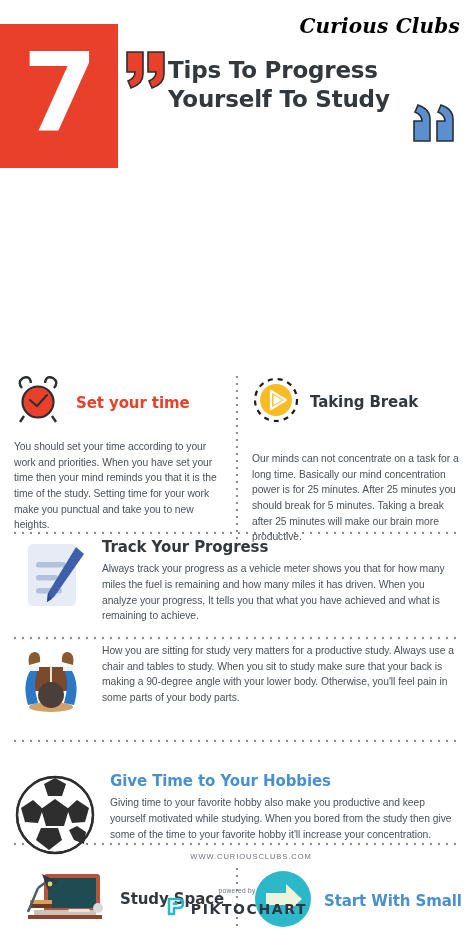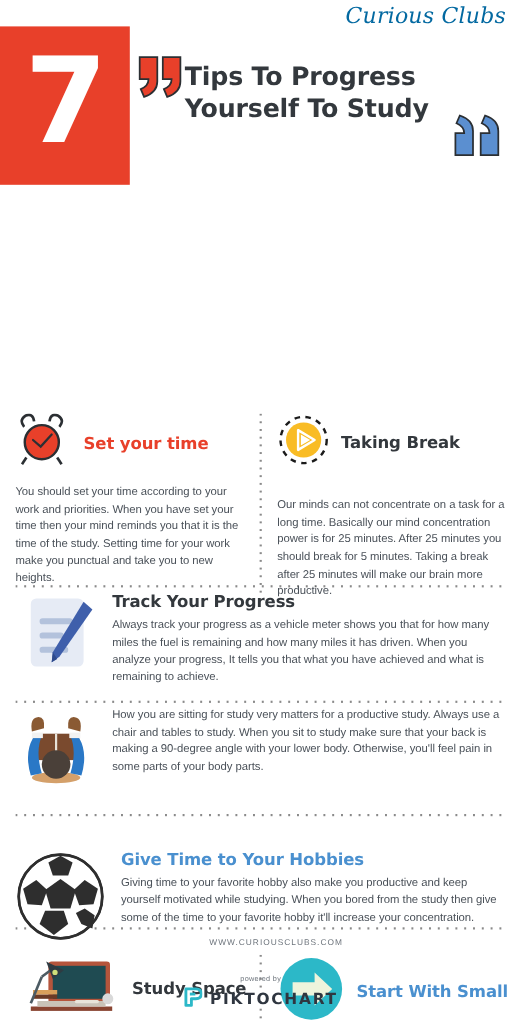--- a/index.html
+++ b/index.html
@@ -10,27 +10,27 @@
     color:#3d4852;
     position:relative;
     overflow:hidden;
   }
 
   
   .header{ position:relative; height:180px; }
 
   .brand{
     position:absolute;
-    right:14px; top:2px;
+    right:14px; top:14px;
     font-family:"DejaVu Serif", serif;
     font-style:italic;
-    font-weight:normal;
+    font-weight:bold;
     font-size:20px;
     letter-spacing:0.2px;
-    color:#0369a1;
+    color:#000000;
     white-space:nowrap;
   }
 
   .num-square{
     position:absolute;
     left:0px; top:24px;
     width:118px; height:144px;
     background:#e8402a;
     display:flex; align-items:center; justify-content:center;
   }

